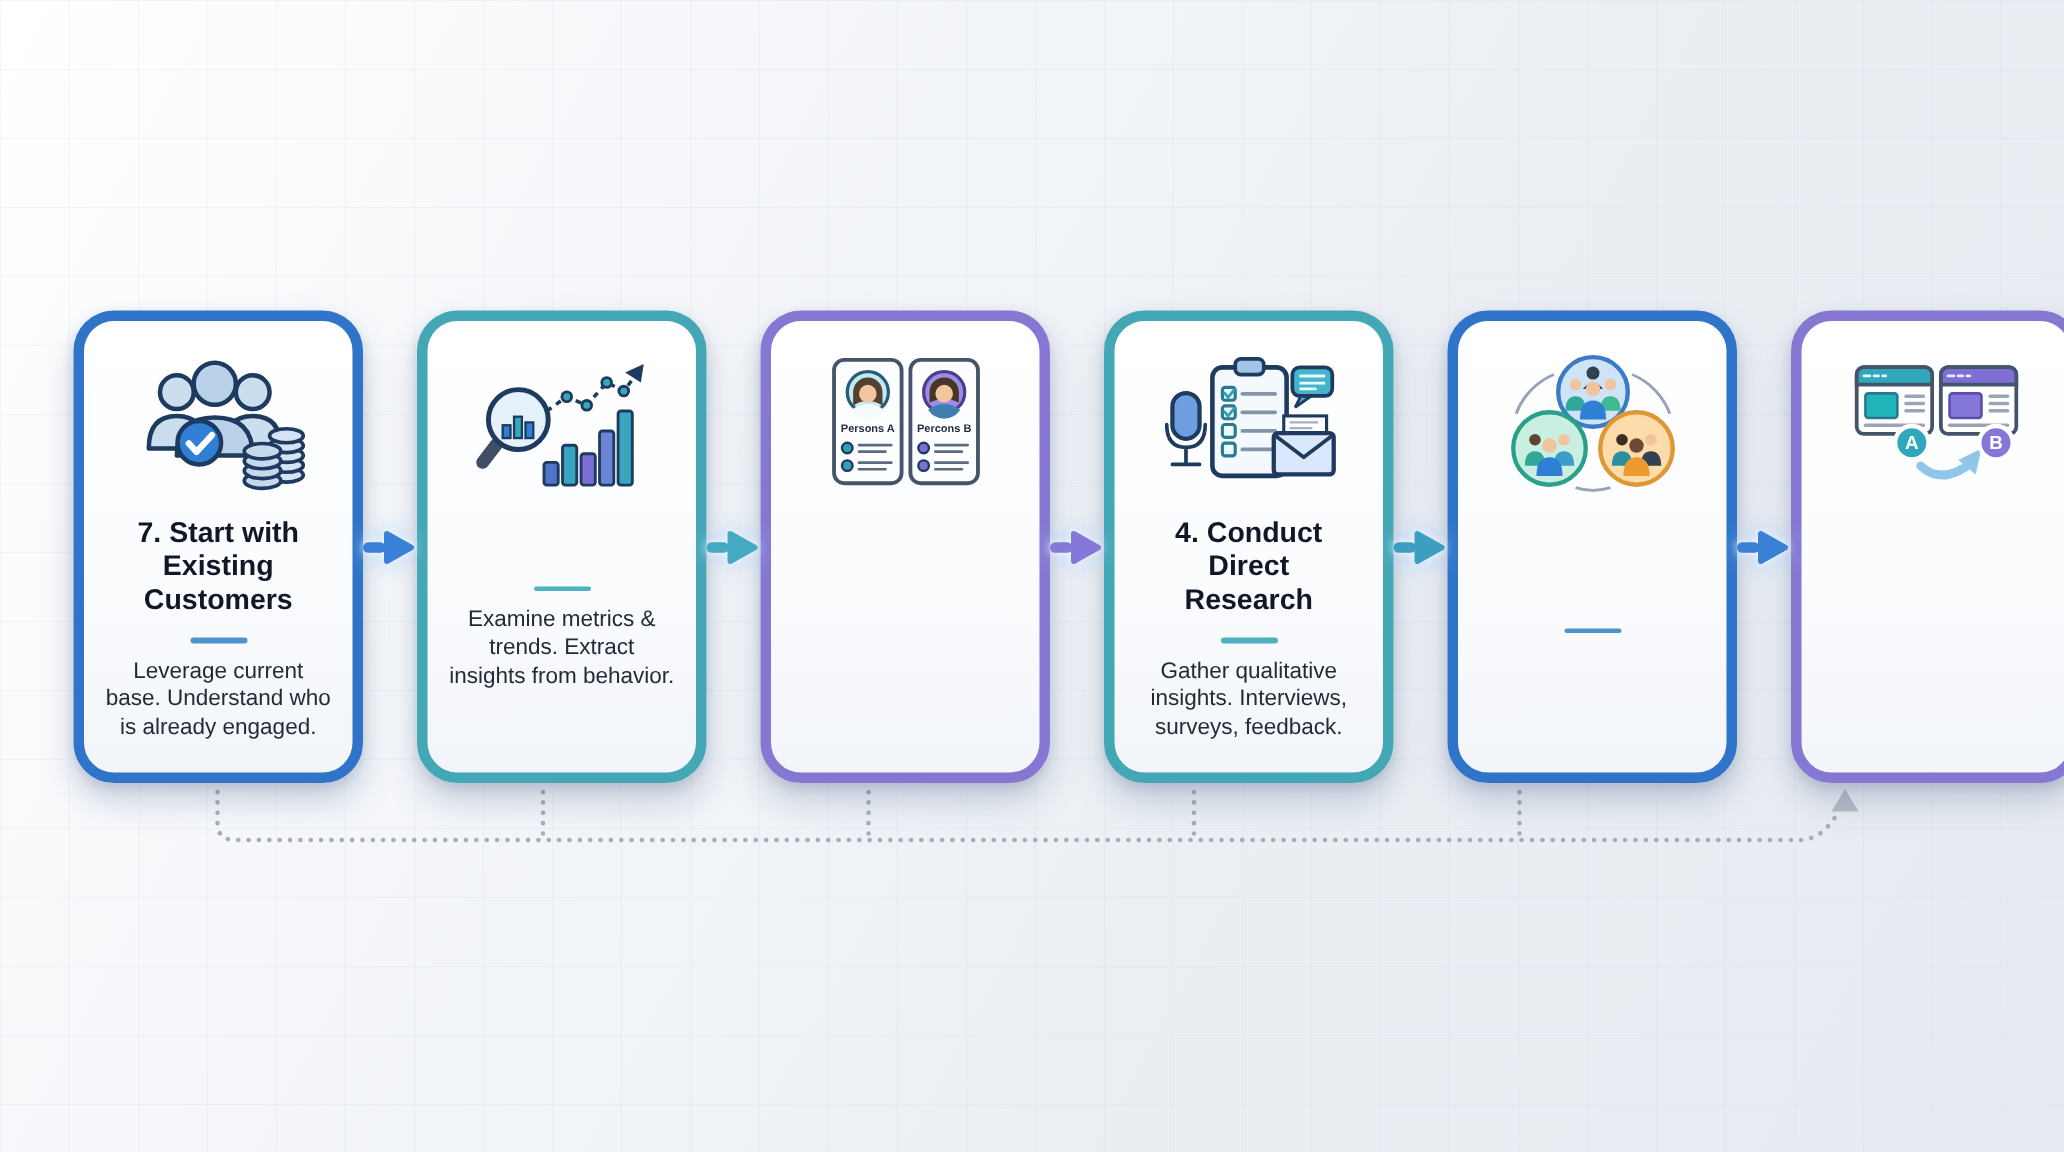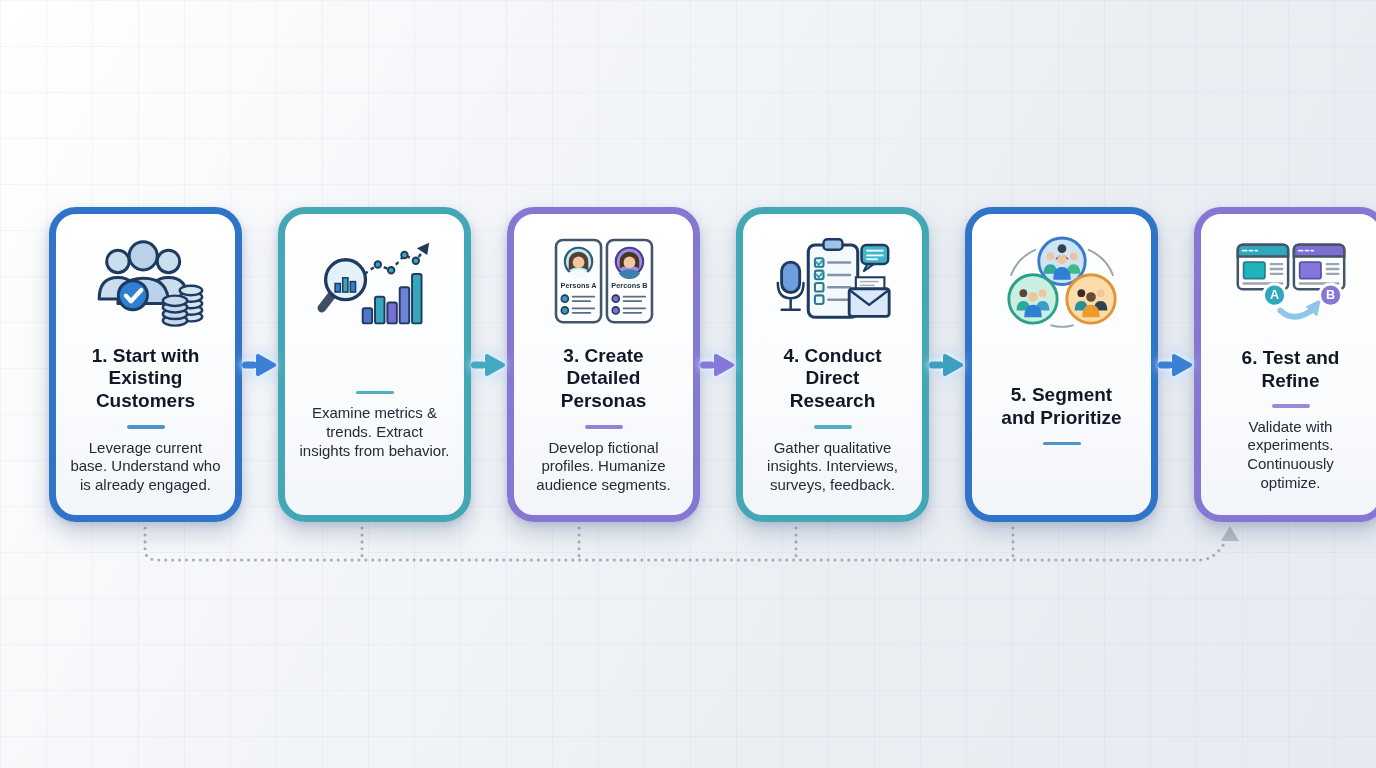--- a/index.html
+++ b/index.html
@@ -92,21 +92,21 @@
             <ellipse cx="94" cy="90" rx="13" ry="5.5"></ellipse>
               <ellipse cx="94" cy="83" rx="13" ry="5.5"></ellipse>
             <ellipse cx="94" cy="76" rx="13" ry="5.5"></ellipse>
               <ellipse cx="94" cy="69" rx="13" ry="5.5"></ellipse>
           </g>
           <circle cx="49" cy="63" r="15.5" fill="#2f80d4" stroke="#1e3a5f" stroke-width="3.2"></circle>
           <path d="M41.5 63.5 l5.5 6 l11 -12" stroke="#ffffff" stroke-width="4.5" fill="none" stroke-linecap="round" stroke-linejoin="round"></path>
         </svg>
       </div>
       <div class="text-block">
-        <div class="card-title">1. Start with
+        <div class="card-title">7. Start with
 Existing
 Customers</div>
         <div class="divider" style="background: rgb(78, 148, 204);"></div>
         <div class="card-desc">Leverage current
 base. Understand who
 is already engaged.</div>
       </div>
     </div>
 
     <div class="arrow-slot" style="color: rgb(58, 128, 214);">
@@ -189,29 +189,20 @@
             <circle cx="67" cy="64" r="3.6" fill="#7e6fd4"></circle>
               <circle cx="67" cy="76" r="3.6" fill="#7e6fd4"></circle>
           </g>
           <g stroke="#5b6b80" stroke-width="1.8" stroke-linecap="round">
             <line x1="75" y1="62" x2="97" y2="62"></line>
               <line x1="75" y1="66.5" x2="93" y2="66.5"></line>
             <line x1="75" y1="74" x2="97" y2="74"></line>
               <line x1="75" y1="78.5" x2="93" y2="78.5"></line>
           </g>
         </svg>
-      </div>
-      <div class="text-block">
-        <div class="card-title">3. Create
-Detailed
-Personas</div>
-        <div class="divider" style="background: rgb(145, 132, 216);"></div>
-        <div class="card-desc">Develop fictional
-profiles. Humanize
-audience segments.</div>
       </div>
     </div>
 
     <div class="arrow-slot" style="color: rgb(133, 120, 216);">
       <svg class="arrow-svg" viewBox="0 0 36 30">
         <rect x="0" y="11.5" width="15" height="7" rx="3.5" fill="currentColor"></rect>
         <path d="M16 6 L32 15 L16 24 Z" fill="currentColor" stroke="currentColor" stroke-width="4" stroke-linejoin="round"></path>
       </svg>
     </div>
 
@@ -295,22 +286,20 @@
           <circle cx="90" cy="66" r="25" fill="#fcdcab" stroke="#df9636" stroke-width="3"></circle>
           <circle cx="80" cy="60" r="4" fill="#3a2d28"></circle>
             <path d="M73 78 q0 -10 7 -10 t7 10 z" fill="#2a8f9e"></path>
           <circle cx="100" cy="60" r="4" fill="#f0c49e"></circle>
             <path d="M93 78 q0 -10 7 -10 t7 10 z" fill="#314252"></path>
           <circle cx="90" cy="64" r="5" fill="#6b4a36"></circle>
             <path d="M81 85 q0 -13 9 -13 t9 13 z" fill="#ef9a2e"></path>
         </svg>
       </div>
       <div class="text-block">
-        <div class="card-title">5. Segment
-and Prioritize</div>
         <div class="divider" style="background: rgb(78, 148, 204);"></div>
       </div>
     </div>
 
     <div class="arrow-slot" style="color: rgb(58, 128, 214);">
       <svg class="arrow-svg" viewBox="0 0 36 30">
         <rect x="0" y="11.5" width="15" height="7" rx="3.5" fill="currentColor"></rect>
         <path d="M16 6 L32 15 L16 24 Z" fill="currentColor" stroke="currentColor" stroke-width="4" stroke-linejoin="round"></path>
       </svg>
     </div>
@@ -351,25 +340,16 @@
 
           <path d="M50 76 q15 14 36 -3" stroke="#8fc6ea" stroke-width="6" fill="none" stroke-linecap="round"></path>
           <polygon points="92,64 88,82 76,72" fill="#8fc6ea"></polygon>
 
           <circle cx="44" cy="60" r="11.5" fill="#2fa8bc" stroke="#ffffff" stroke-width="3"></circle>
           <text x="44" y="64.5" text-anchor="middle" font-size="13" font-weight="bold" fill="#ffffff">A</text>
           <circle cx="102" cy="60" r="11.5" fill="#8577d8" stroke="#ffffff" stroke-width="3"></circle>
           <text x="102" y="64.5" text-anchor="middle" font-size="13" font-weight="bold" fill="#ffffff">B</text>
         </svg>
       </div>
-      <div class="text-block">
-        <div class="card-title">6. Test and
-Refine</div>
-        <div class="divider" style="background: rgb(154, 138, 214);"></div>
-        <div class="card-desc">Validate with
-experiments.
-Continuously
-optimize.</div>
-      </div>
     </div>
 
   </div>
 </div>
 
 </body></html>

